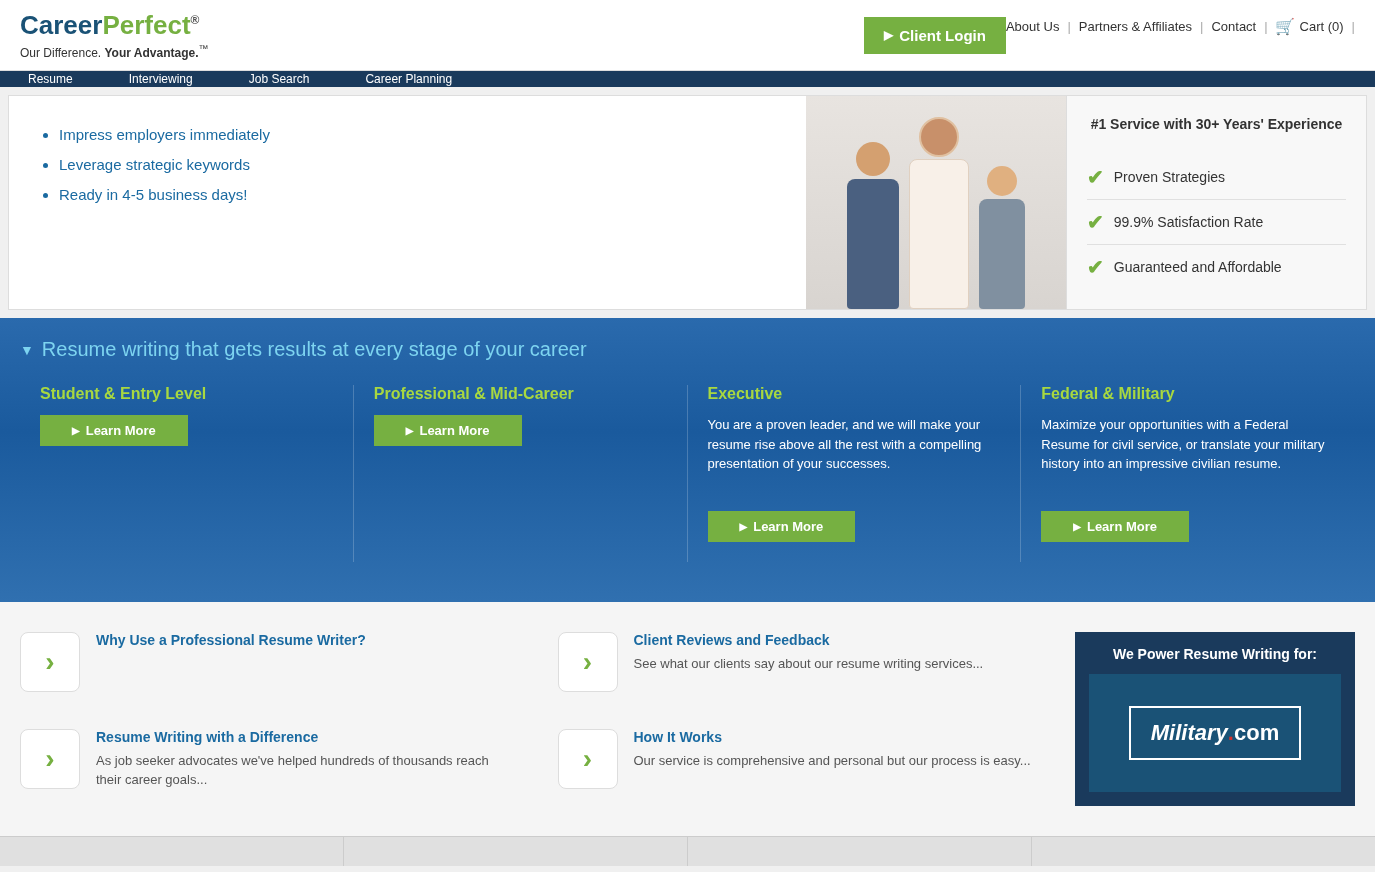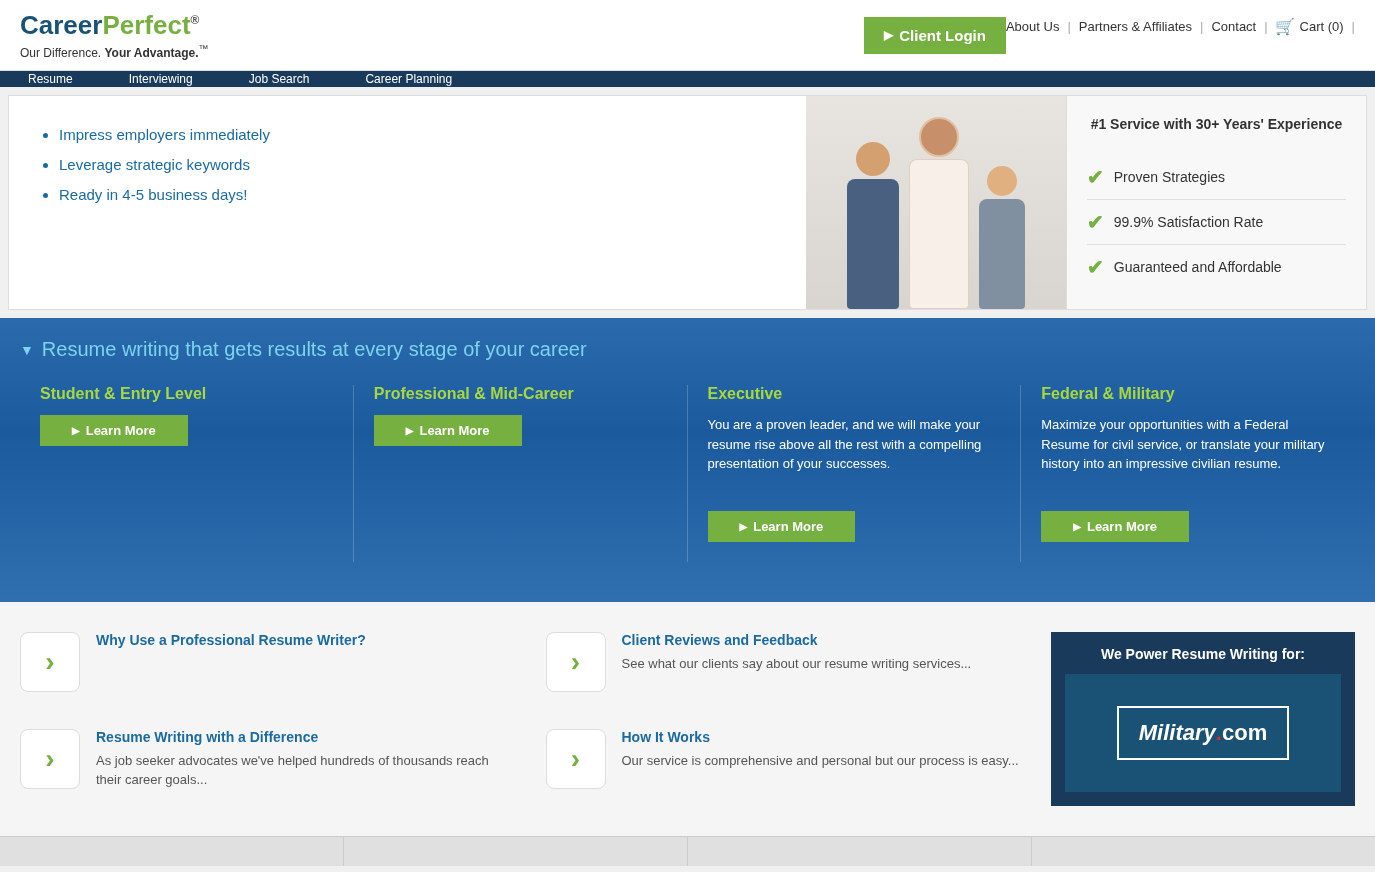--- a/index.html
+++ b/index.html
@@ -54,21 +54,21 @@
 
     
     #info-section { background: #f5f5f5; padding: 30px 20px; display: flex; gap: 20px; }
     #info-left { flex: 1; display: grid; grid-template-columns: 1fr 1fr; gap: 20px 40px; }
     .info-item { display: flex; gap: 16px; align-items: flex-start; }
     .info-arrow-box { width: 60px; height: 60px; background: #fff; border: 1px solid #ddd; border-radius: 8px; display: flex; align-items: center; justify-content: center; flex-shrink: 0; }
     .info-arrow { color: #76b041; font-size: 28px; font-weight: bold; }
     .info-content h3 { color: #1a6aa1; font-size: 14px; font-weight: bold; margin-bottom: 6px; }
     .info-content p { font-size: 13px; color: #555; line-height: 1.5; }
 
-    #info-right { width: 304px; }
+    #info-right { width: 280px; }
     #power-box { background: #1a3a5c; color: #fff; padding: 14px; text-align: center; }
     #power-box .power-title { font-size: 14px; font-weight: bold; margin-bottom: 12px; }
     #military-box { background: #1a5276; padding: 32px; text-align: center; }
     #military-logo { background: #1a5276; border: 2px solid #fff; padding: 12px 20px; display: inline-block; }
     #military-text { font-size: 22px; font-weight: bold; color: #fff; font-style: italic; }
 
     
     #footer-bar { background: #e0e0e0; height: 30px; display: flex; border-top: 1px solid #ccc; }
     #footer-bar .footer-col { flex: 1; border-right: 1px solid #ccc; }
     #footer-bar .footer-col:last-child { border-right: none; }

